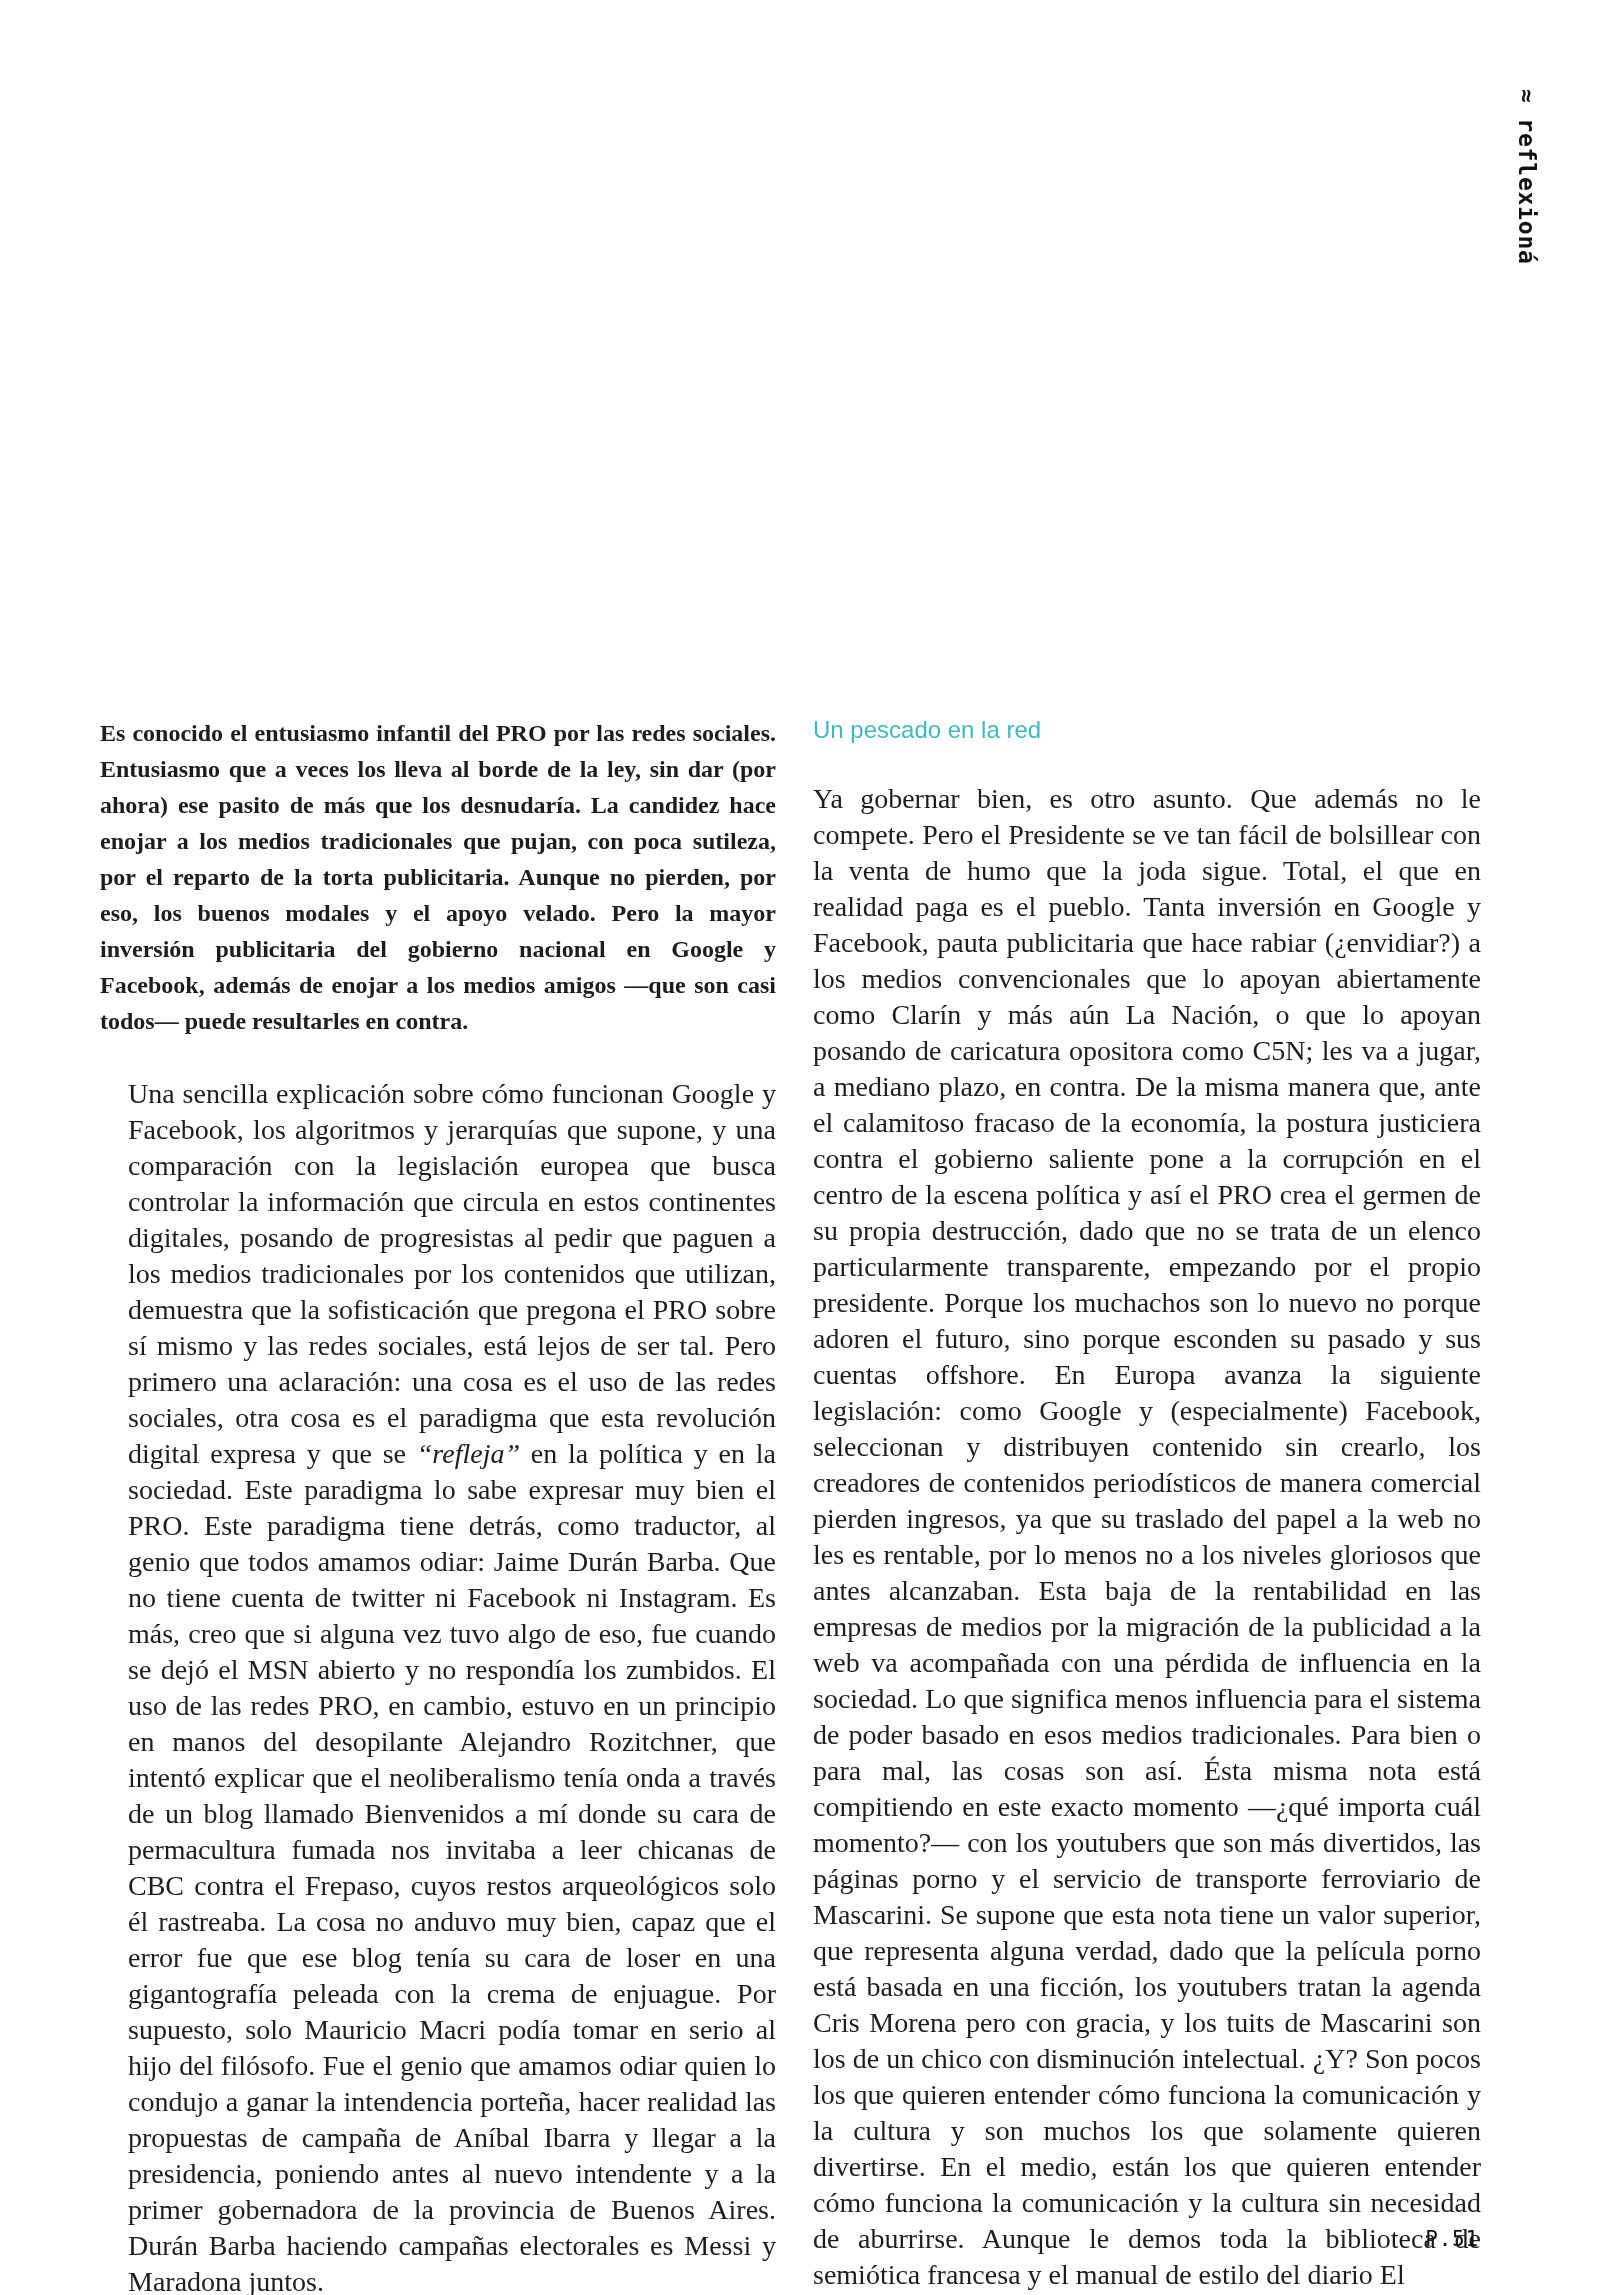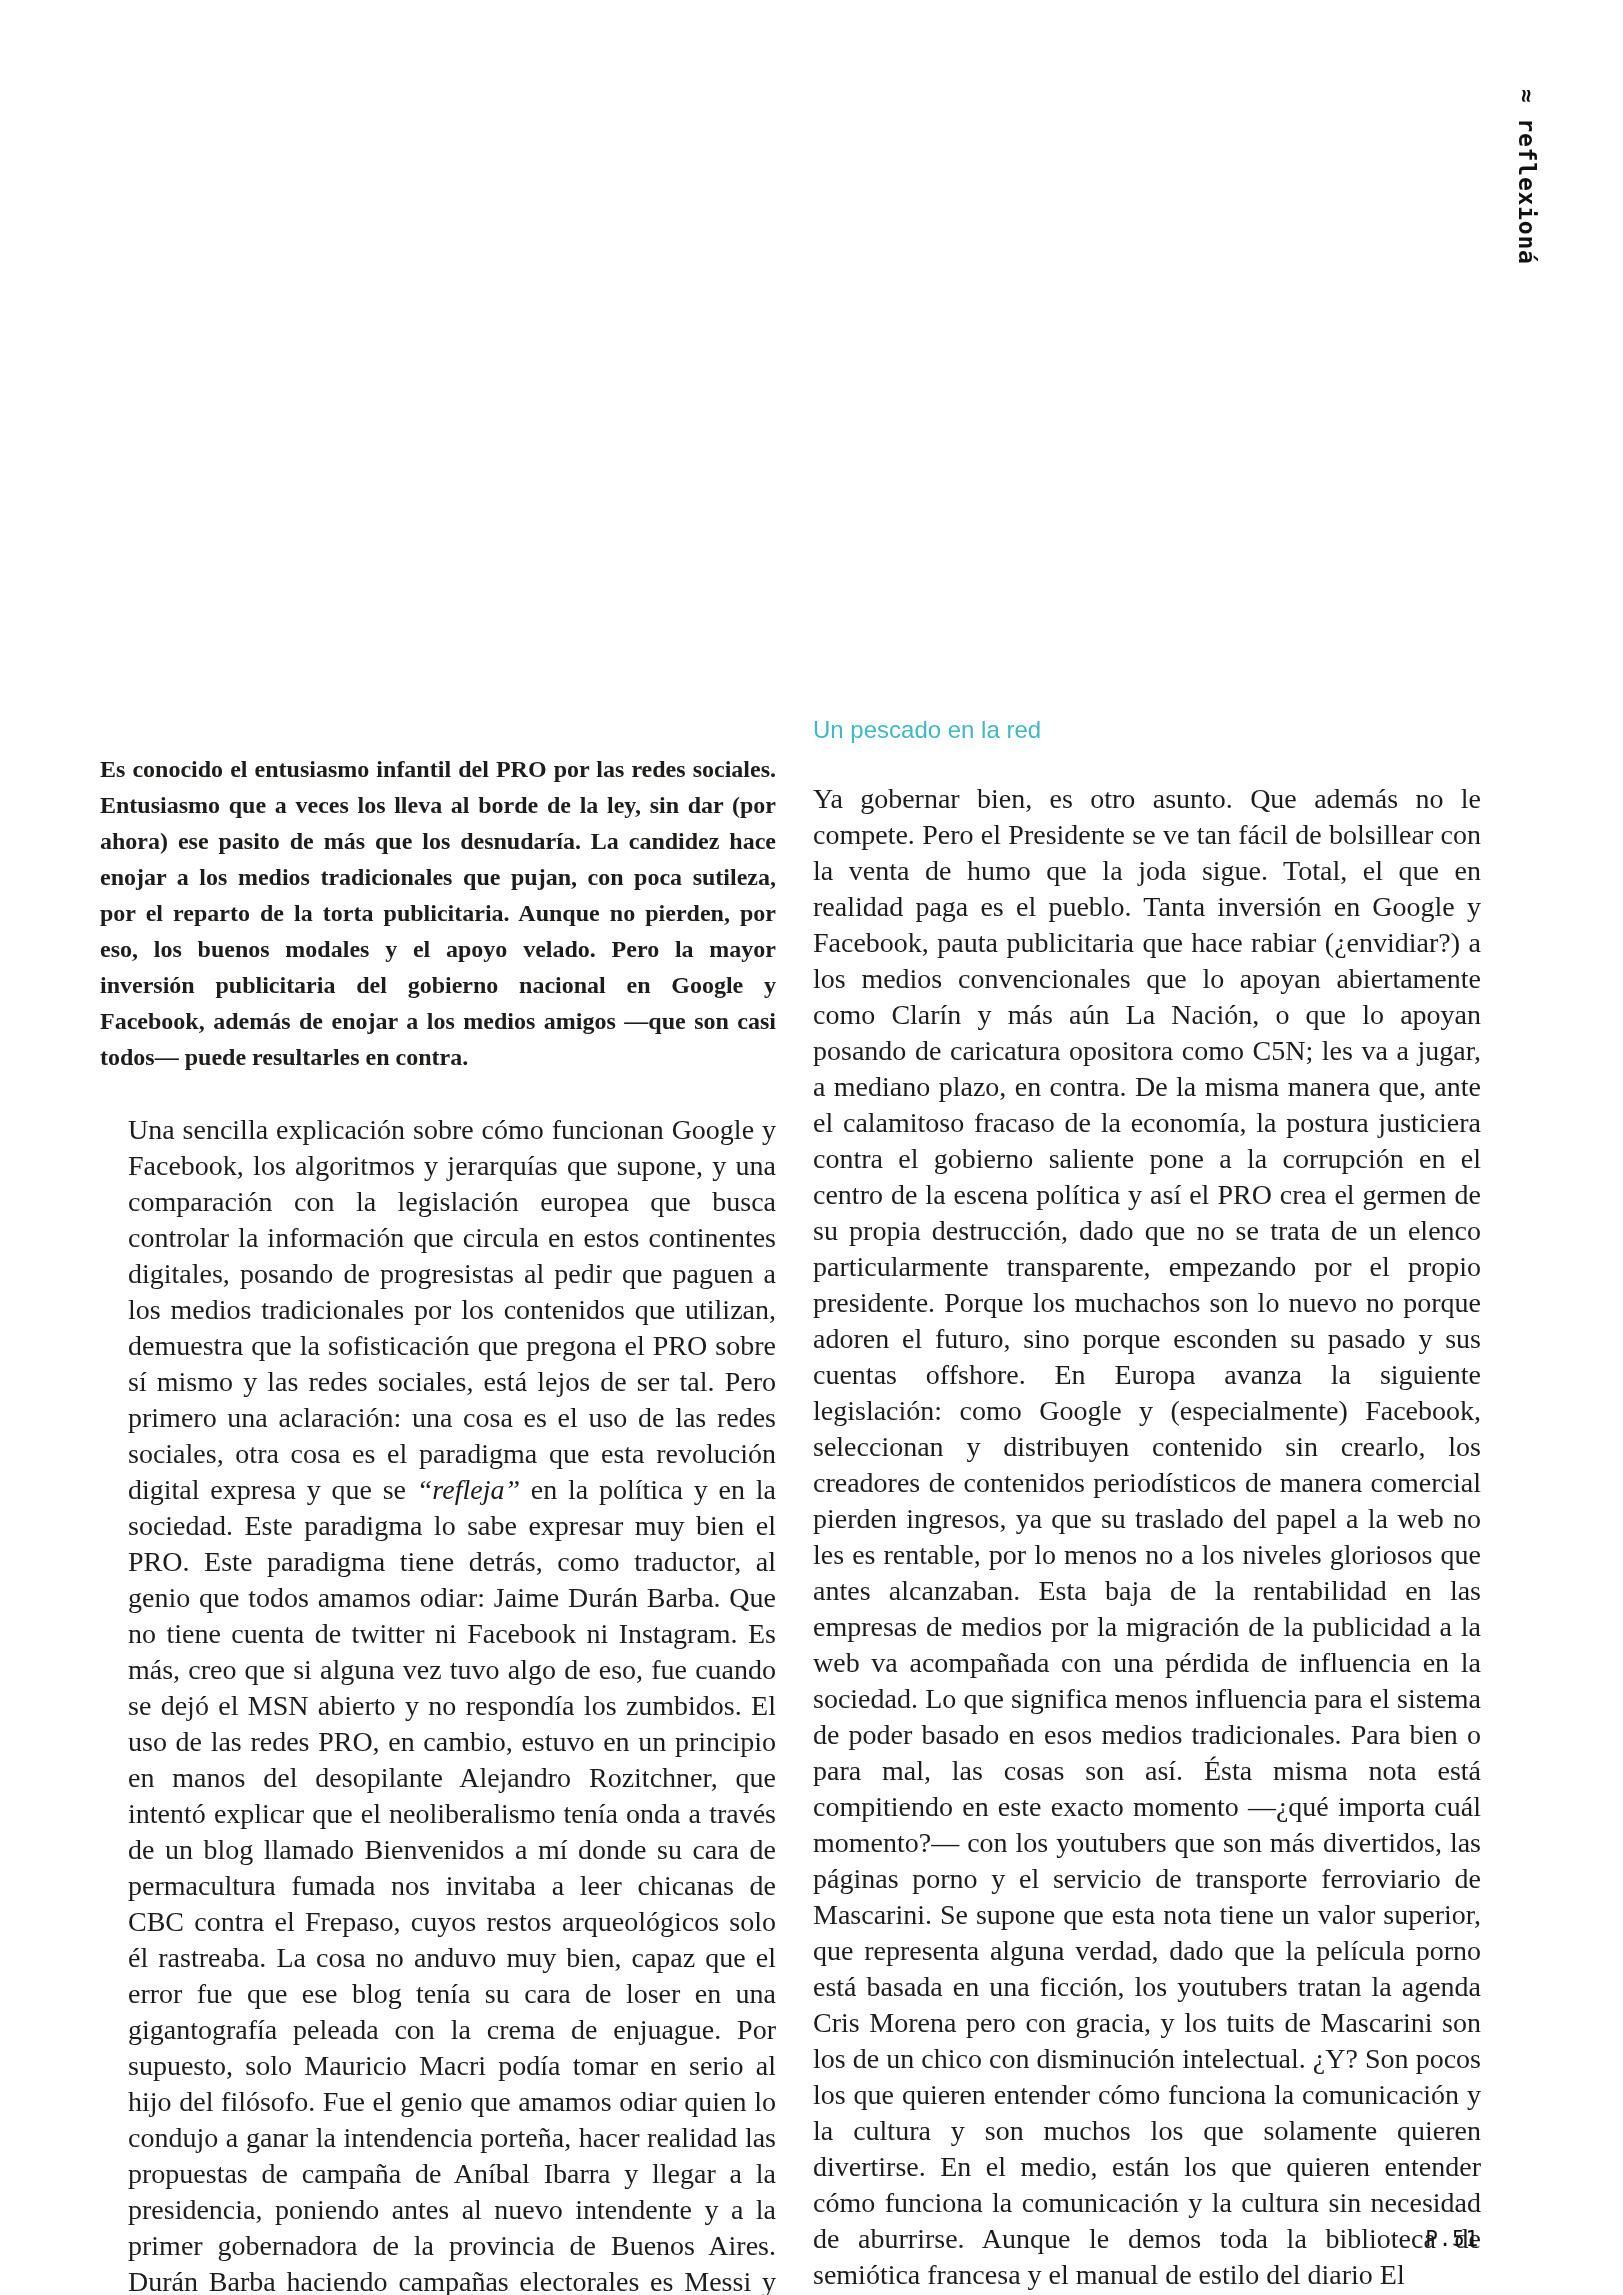--- a/index.html
+++ b/index.html
@@ -40,21 +40,20 @@
   .col { flex: 0 0 auto; }
   .col.left  { width: 676px; }
   .col.right { width: 668px; }
   .intro {
     font-family: "Liberation Serif", serif;
     font-weight: bold;
     font-size: 24px;
     line-height: 36px;
     text-align: justify;
     color: var(--color-text);
-    margin-top: 36px;
   }
   .bodytext {
     font-family: "Liberation Serif", serif;
     font-weight: normal;
     font-size: 28px;
     line-height: 36px;
     text-align: justify;
     color: var(--color-text);
   }
   .col.left .bodytext { margin-top: 37px; margin-left: 28px; }

